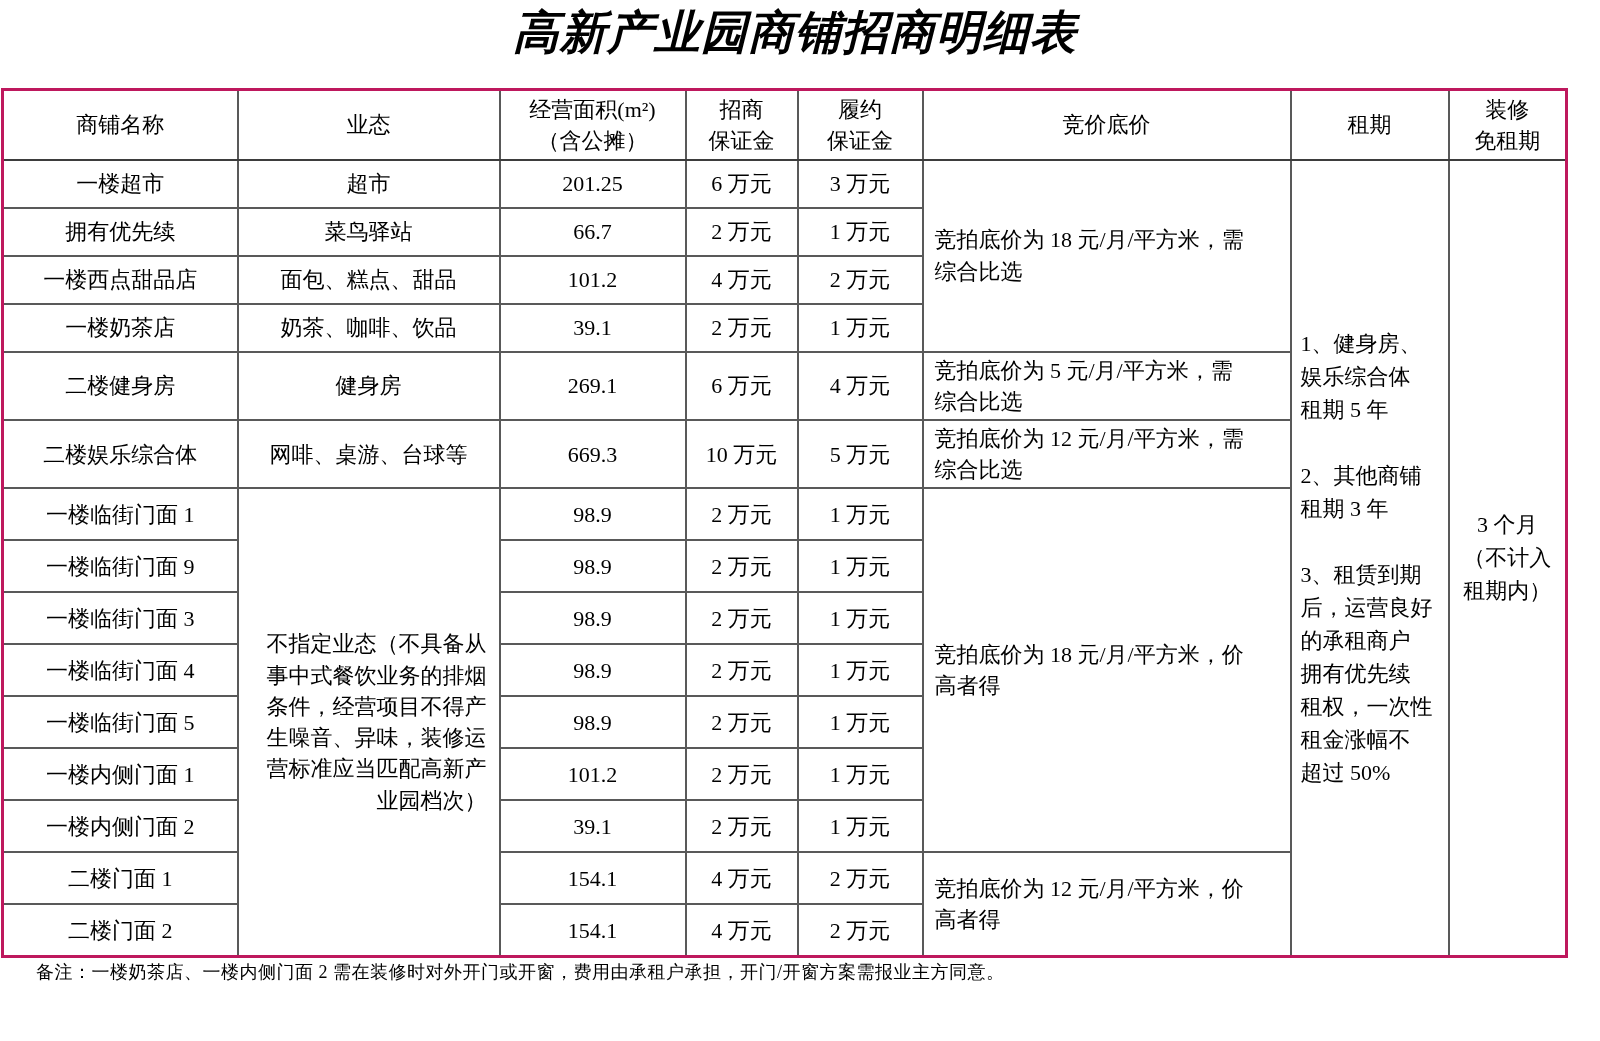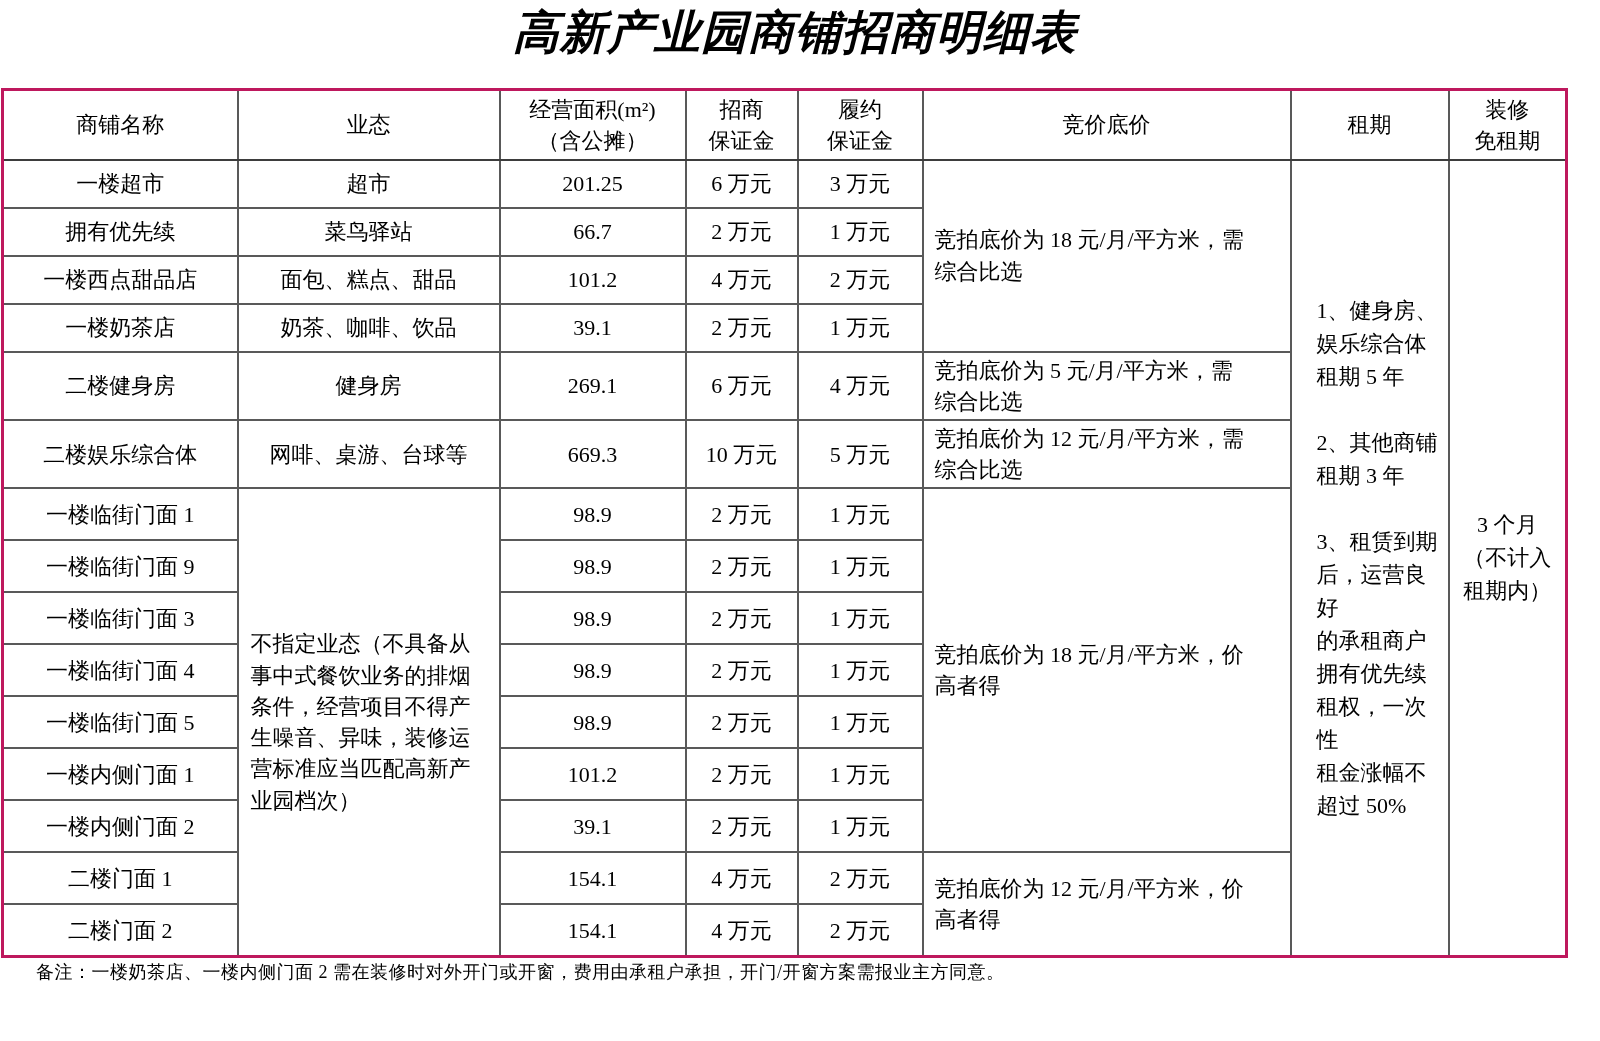--- a/index.html
+++ b/index.html
@@ -42,29 +42,29 @@
   thead th { height: 70px; border-bottom: 2px solid #3d3d3d; }
   tr.r-a  { height: 48px; }
   tr.r-b  { height: 66px; }
   tr.r-b2 { height: 61px; margin-left: 16px; }
   tr.r-c  { height: 52px; }
   td.left-wrap {
     text-align: left;
     padding-left: 11px;
   }
   td.biz-merged {
-    text-align: left;
+    text-align: right;
     vertical-align: middle;
     padding-left: 12px;
-    padding-right: 24px;
+    padding-right: 12px;
   }
   td.lease-cell {
     text-align: left;
     vertical-align: middle;
-    padding-left: 25px;
+    padding-left: 9px;
     padding-right: 7px;
     line-height: 1.5;
     font-family: Liberation Serif, serif;
   }
   td.rentfree-cell { line-height: 1.5; }
   .note {
     position: absolute;
     left: 36px; top: 960px;
     font-size: 18px;
     white-space: nowrap;

